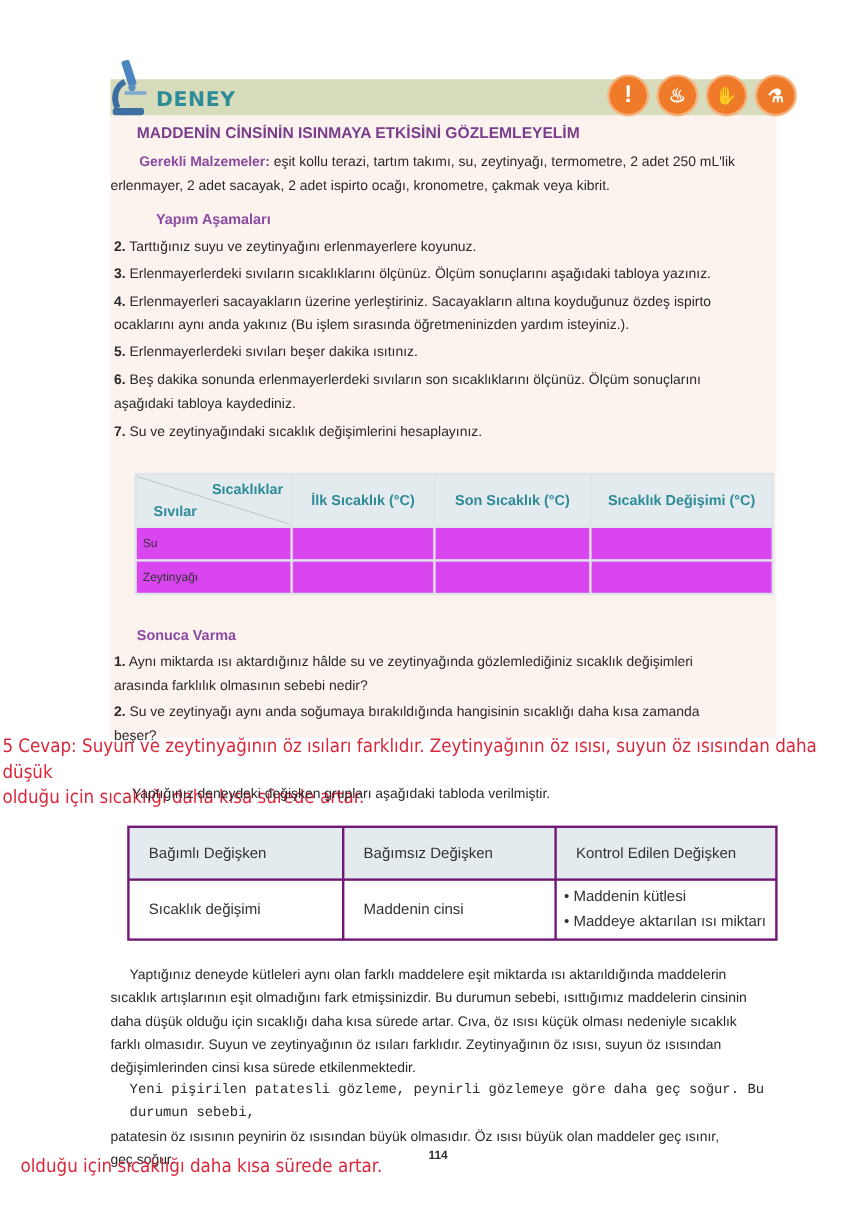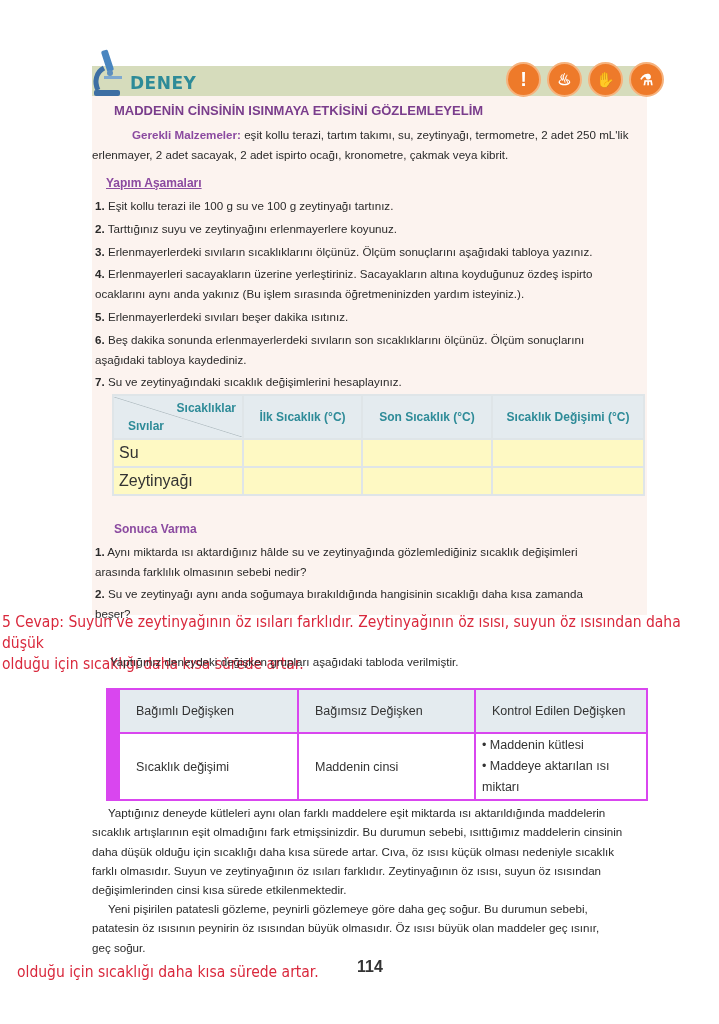--- a/index.html
+++ b/index.html
@@ -17,26 +17,26 @@
   .icons { left:506px; top:62px; display:flex; gap:6px; }
   .ic { width:31px; height:31px; border-radius:50%; background:#ee7a2a; border:2px solid #f6b27d; display:flex; align-items:center; justify-content:center; color:#fff; font-weight:bold; font-size:20px; }
   .title { left:114px; top:103px; font-size:13px; font-weight:bold; color:#7a3d8c; }
   .para { font-size:11.6px; line-height:20px; color:#2a2a2a; }
   .purple { color:#8b4aa0; font-weight:bold; }
   .sub { font-size:12px; font-weight:bold; color:#8b4aa0; }
   .step b { font-weight:bold; }
   table { border-collapse:separate; border-spacing:2px; }
   .t1 { left:112px; top:394px; width:533px; background:#dfe5e8; }
   .t1 th { background:#e4ebef; color:#2e8b98; font-size:12px; font-weight:bold; height:40px; text-align:center; }
-  .t1 td { background:#fef9c3; font-size:16px; height:24px; padding-left:5px; color:#333; }
+  .t1 td { background:#d946ef; font-size:10px; height:24px; padding-left:5px; color:#333; }
   .diag { position:relative; width:128px; height:40px; background:linear-gradient(to top right, transparent 49%, #b9c4c9 50%, transparent 51%), #e4ebef; }
   .diag .a { position:absolute; right:6px; top:4px; }
   .diag .b { position:absolute; left:14px; bottom:4px; }
   .red { color:#d9283c; font-size:15.5px; line-height:21px; font-family:"DejaVu Sans Condensed","DejaVu Sans", sans-serif; }
-  .t2 { left:106px; top:688px; width:542px; background:#d946ef;padding-left:12px; }
+  .t2 { left:106px; top:688px; width:542px; background:#701a75; }
   .t2 th { background:#e4ebef; font-weight:normal; font-size:12.5px; color:#333; text-align:left; padding-left:16px; height:40px; }
   .t2 td { background:#ffffff; font-size:12.5px; color:#333; padding-left:16px; height:46px; }
   .t2 td.list { padding-left:6px; line-height:21px; }
 </style>
 </head>
 <body>
 
 <div class="abs panel"></div>
 
 <div class="abs band"></div>
@@ -51,27 +51,26 @@
 <div class="abs icons">
   <div class="ic">!</div>
   <div class="ic" style="font-size:16px;">♨</div>
   <div class="ic" style="font-size:15px;">✋</div>
   <div class="ic" style="font-size:15px;">⚗</div>
 </div>
 
 <div class="abs title">MADDENİN CİNSİNİN ISINMAYA ETKİSİNİ GÖZLEMLEYELİM</div>
 
 <div class="abs para" style="left:92px; top:125px; width:560px;">
-  <div style="padding-left:40px;"><span class="purple">Gerekli Malzemeler:</span><span> eşit kollu terazi, tartım takımı, su, zeytinyağı, termometre, 2 adet 250 mL'lik</span></div>
+  <div style="padding-left:24px;"><span class="purple">Gerekli Malzemeler:</span><span> eşit kollu terazi, tartım takımı, su, zeytinyağı, termometre, 2 adet 250 mL'lik</span></div>
   <div>erlenmayer, 2 adet sacayak, 2 adet ispirto ocağı, kronometre, çakmak veya kibrit.</div>
 </div>
 
-<div class="abs sub" style="left:106px; top:176px;text-decoration:underline;">Yapım Aşamaları</div>
+<div class="abs sub" style="left:130px; top:176px;">Yapım Aşamaları</div>
 <div class="abs para" style="left:95px; top:196px; width:555px; line-height:19.8px;">
-  <div class="step" style="margin-bottom:3px;"><b>1.</b> <span>Eşit kollu terazi ile 100 g su ve 100 g zeytinyağı tartınız.</span></div>
   <div class="step" style="margin-bottom:3px;"><b>2.</b> <span>Tarttığınız suyu ve zeytinyağını erlenmayerlere koyunuz.</span></div>
   <div class="step" style="margin-bottom:3px;"><b>3.</b> <span>Erlenmayerlerdeki sıvıların sıcaklıklarını ölçünüz. Ölçüm sonuçlarını aşağıdaki tabloya yazınız.</span></div>
   <div class="step" style="margin-bottom:3px;"><b>4.</b> <span>Erlenmayerleri sacayakların üzerine yerleştiriniz. Sacayakların altına koyduğunuz özdeş ispirto</span><br><span>ocaklarını aynı anda yakınız (Bu işlem sırasında öğretmeninizden yardım isteyiniz.).</span></div>
   <div class="step" style="margin-bottom:3px;"><b>5.</b> <span>Erlenmayerlerdeki sıvıları beşer dakika ısıtınız.</span></div>
   <div class="step" style="margin-bottom:3px;"><b>6.</b> <span>Beş dakika sonunda erlenmayerlerdeki sıvıların son sıcaklıklarını ölçünüz. Ölçüm sonuçlarını</span><br><span>aşağıdaki tabloya kaydediniz.</span></div>
   <div class="step"><b>7.</b> <span>Su ve zeytinyağındaki sıcaklık değişimlerini hesaplayınız.</span></div>
 </div>
 
 <table class="abs t1">
   <tbody>
@@ -133,22 +132,22 @@
   </table>
 
 <div class="abs para" style="left:92px; top:803px; width:560px; line-height:19.3px; text-align:justify;">
   <div style="padding-left:16px;">Yaptığınız deneyde kütleleri aynı olan farklı maddelere eşit miktarda ısı aktarıldığında maddelerin</div>
   <div>sıcaklık artışlarının eşit olmadığını fark etmişsinizdir. Bu durumun sebebi, ısıttığımız maddelerin cinsinin</div>
   <div>daha düşük olduğu için sıcaklığı daha kısa sürede artar. Cıva, öz ısısı küçük olması nedeniyle sıcaklık</div>
   <div>farklı olmasıdır. Suyun ve zeytinyağının öz ısıları farklıdır. Zeytinyağının öz ısısı, suyun öz ısısından</div>
   <div>değişimlerinden cinsi kısa sürede etkilenmektedir.</div>
 </div>
 <div class="abs para" style="left:92px; top:899px; width:560px; line-height:19.3px;">
-  <div style="padding-left:16px;">Yeni pişirilen patatesli gözleme, peynirli gözlemeye göre daha geç soğur. Bu durumun sebebi,</div>
+  <div style="padding-left:16px;font-family:Liberation Mono, monospace;">Yeni pişirilen patatesli gözleme, peynirli gözlemeye göre daha geç soğur. Bu durumun sebebi,</div>
   <div>patatesin öz ısısının peynirin öz ısısından büyük olmasıdır. Öz ısısı büyük olan maddeler geç ısınır,</div>
   <div>geç soğur.</div>
 </div>
 
-<div class="abs" style="left:357px; top:958px; font-size:16px; font-weight:bold; color:#333;">114</div>
+<div class="abs" style="left:357px; top:958px; font-size:10px; font-weight:bold; color:#333;">114</div>
 
 <div class="abs red" style="left:17px; top:962px; width:702px;">
   <div>olduğu için sıcaklığı daha kısa sürede artar.</div>
 </div>
 
 </body></html>

